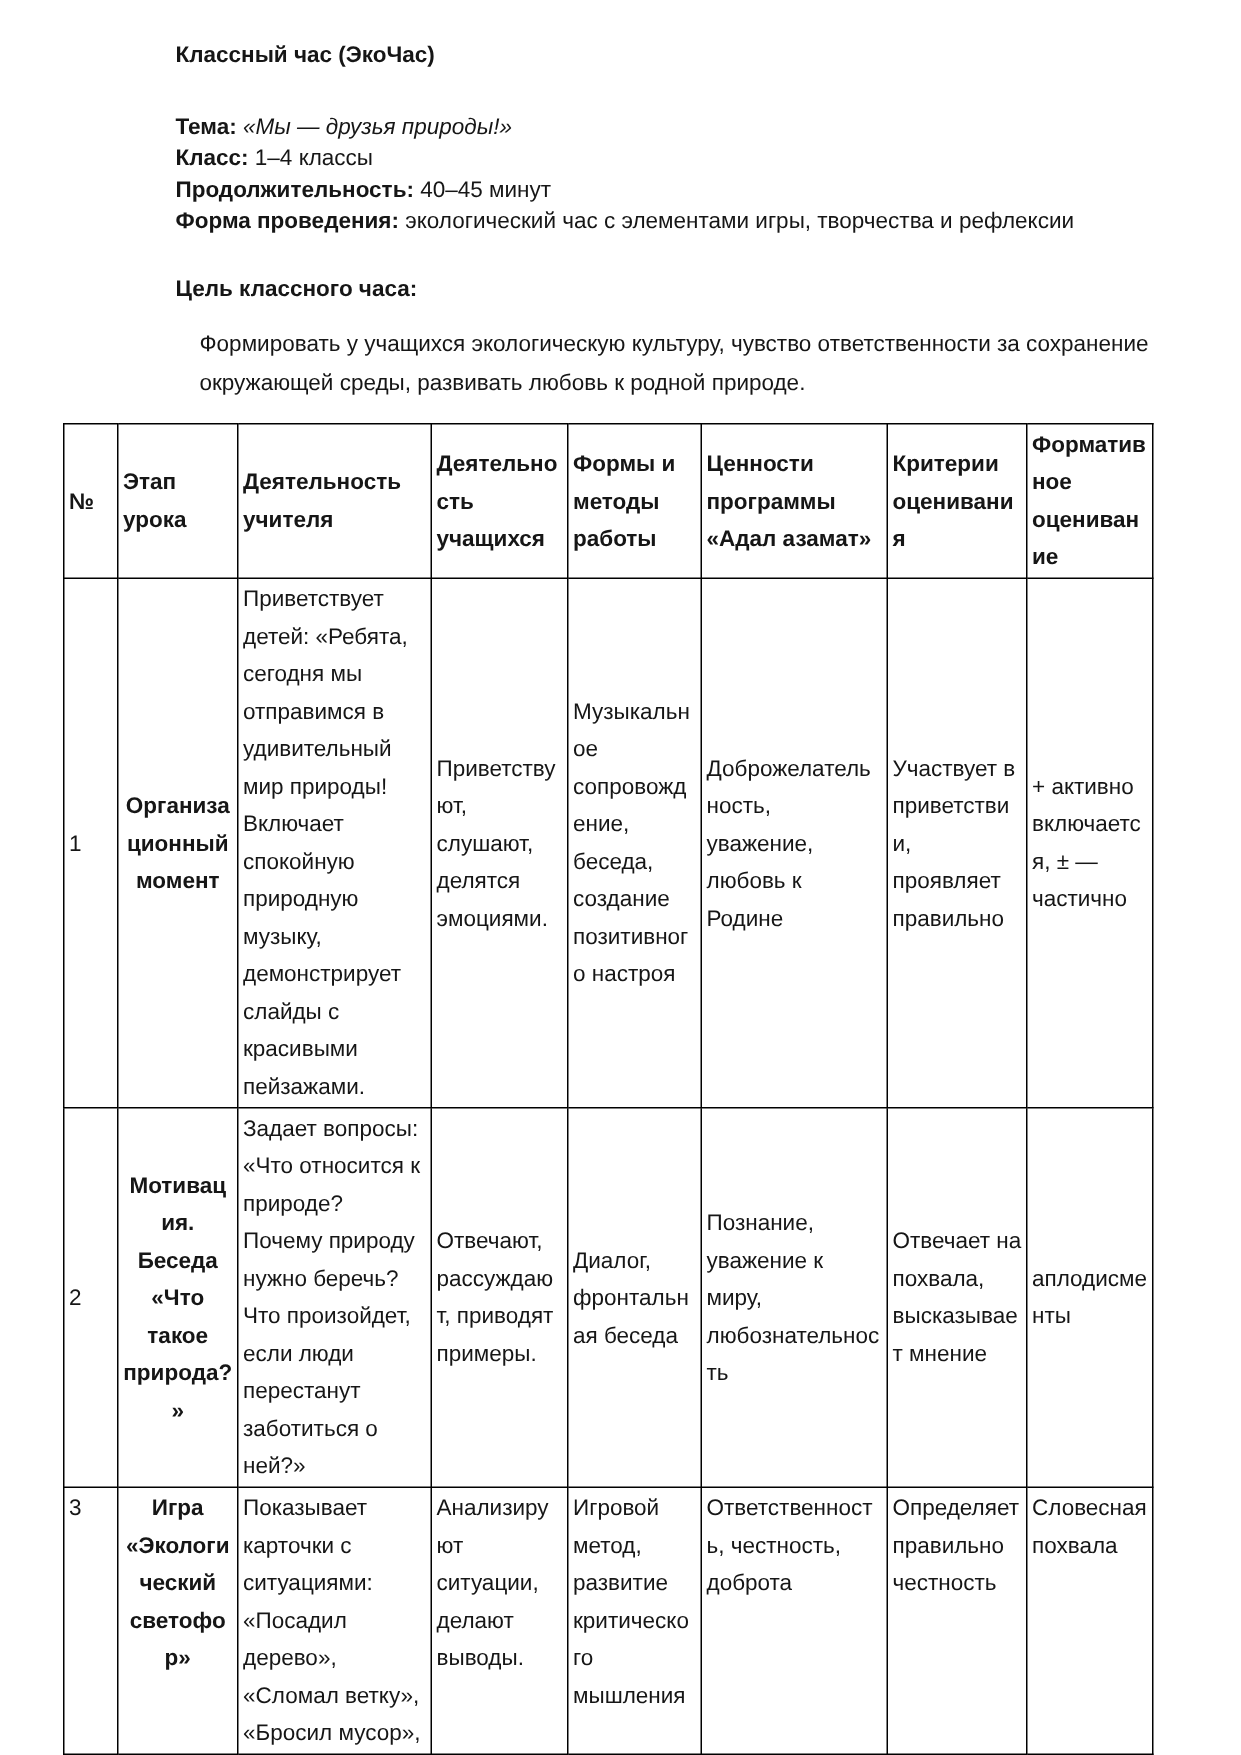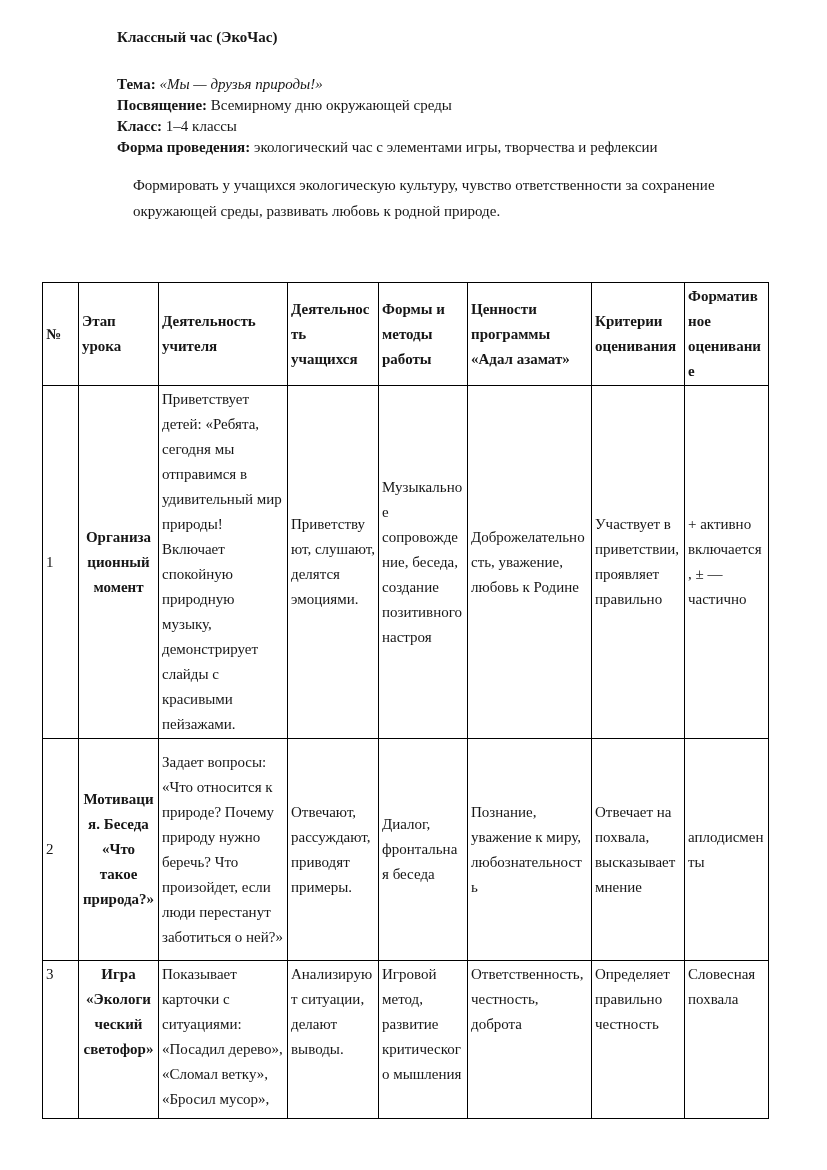--- a/index.html
+++ b/index.html
@@ -6,21 +6,21 @@
     margin: 0;
     padding: 0;
     background: #ffffff;
   }
   .page {
     position: relative;
     width: 827px;
     height: 1170px;
     background: #ffffff;
     overflow: hidden;
-    font-family: Liberation Serif, serif;
+    font-family: Liberation Sans, sans-serif;
     color: #161616;
   }
   .text-block {
     position: absolute;
     left: 117px;
     top: 27px;
     width: 652px;
     font-size: 15px;
   }
   .doc-title {
@@ -77,32 +77,33 @@
 <div class="page">
 
   <div class="text-block">
     <p class="doc-title">Классный час (ЭкоЧас)</p>
 
     <p class="meta">
       <span class="lbl">Тема:</span>
       <span class="val-italic">«Мы — друзья природы!»</span>
     </p>
     <p class="meta">
-      <span class="lbl">Посвящение:</span>
-      <span>Всемирному дню окружающей среды</span>
+      <span class="lbl">Класс:</span>
+      <span>1–4 классы</span>
     </p>
     <p class="meta">
-      <span class="lbl">Класс:</span>
-      <span>1–4 классы</span>
+      <span class="lbl">Продолжительность:</span>
+      <span>40–45 минут</span>
     </p>
     <p class="meta">
       <span class="lbl">Форма проведения:</span>
       <span>экологический час с элементами игры, творчества и рефлексии</span>
     </p>
 
+    <p class="goal-heading">Цель классного часа:</p>
     <p class="goal-text">Формировать у учащихся экологическую культуру, чувство ответственности за сохранение окружающей среды, развивать любовь к родной природе.</p>
   </div>
 
   <table class="plan">
     <colgroup>
       <col style="width:36px">
       <col style="width:80px">
       <col style="width:129px">
       <col style="width:91px">
       <col style="width:89px">

